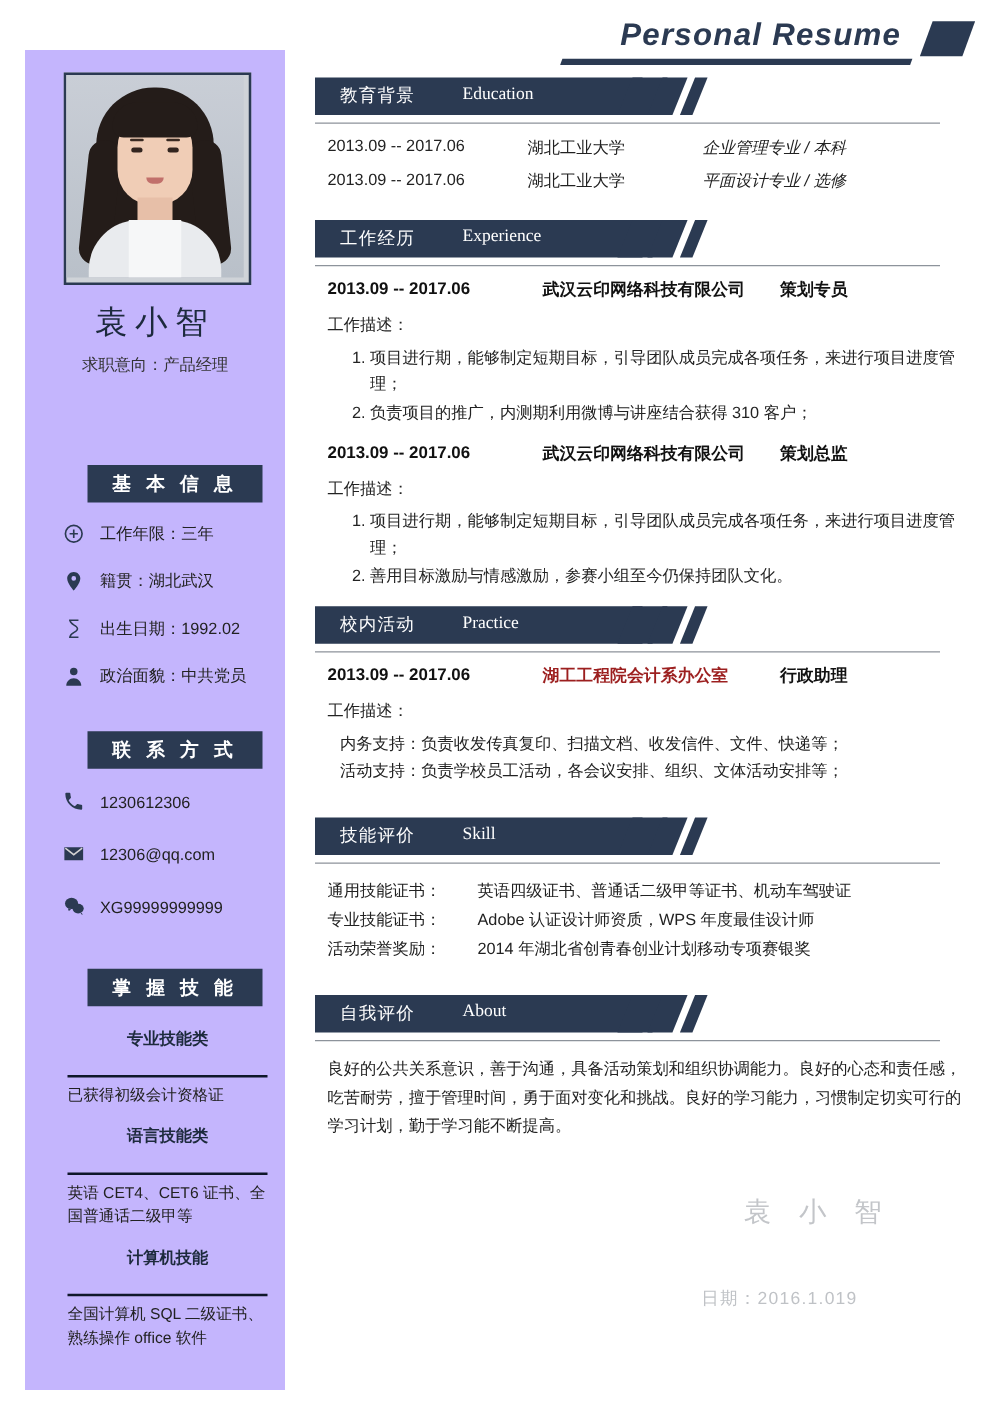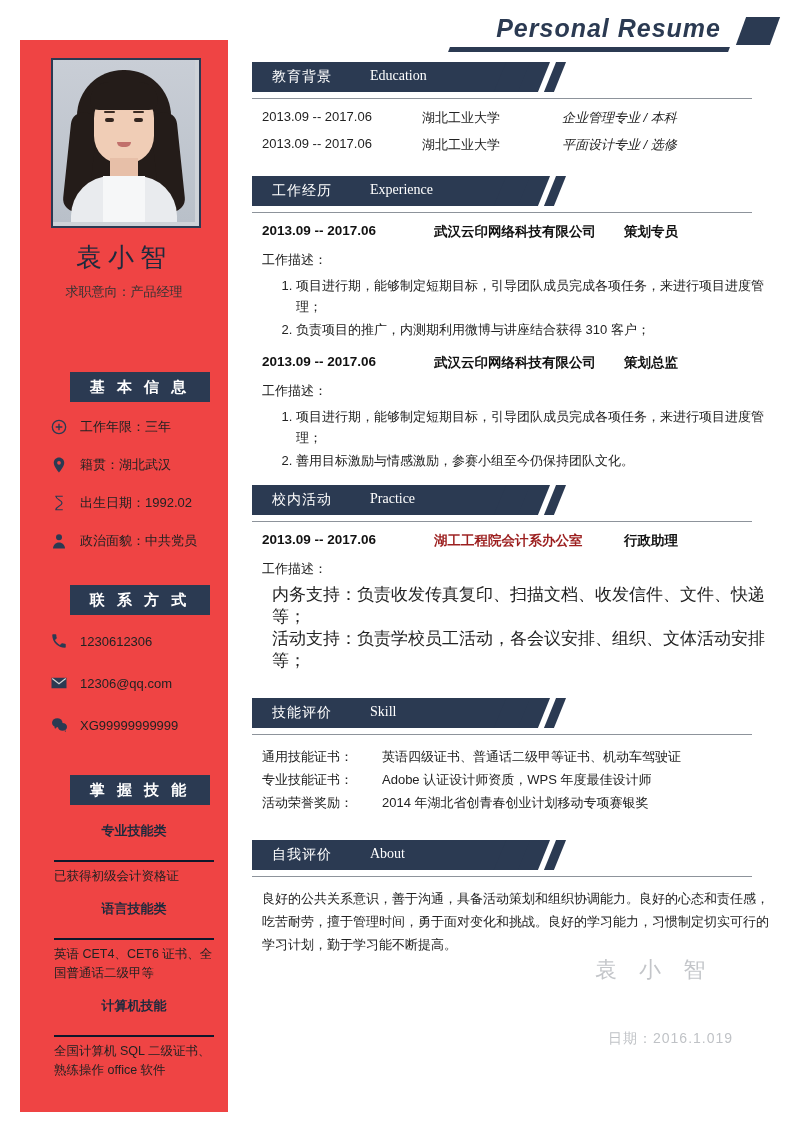--- a/index.html
+++ b/index.html
@@ -26,21 +26,21 @@
     transform:skewX(-20deg);
   }
   .header-sq{
     position:absolute;right:18px;top:17px;width:34px;height:28px;background:#2b3a52;
     transform:skewX(-20deg);
   }
 
   
   .left{
     position:absolute;left:20px;top:40px;width:208px;height:1072px;
-    background:#ef4444;
+    background:#c4b5fd;
   }
   .photo-frame{
     position:absolute;left:31px;top:18px;width:146px;height:166px;
     border:2px solid #2b3a52;background:#cfd3d8;overflow:hidden;
   }
   .photo{
     position:absolute;left:0;top:0;width:142px;height:162px;
     background:linear-gradient(#c9ced6,#b9c0c9);
     overflow:hidden;
   }
@@ -126,36 +126,36 @@
 
   .job{margin-bottom:4px;padding-left:10px;}
   .job-head{display:flex;font-weight:bold;font-size:13.5px;color:#111;margin-bottom:10px;}
   .job-date{width:172px;}
   .job-company{width:190px;}
   .job-role{flex:1;}
   .job-label{font-size:13px;margin:0 0 6px 0;}
   .job-ol{margin:0 0 14px 0;padding-left:34px;font-size:13px;line-height:21px;}
   .job-ol li{margin-bottom:2px;}
 
-  .prac-line{font-size:17px;line-height:22px;padding-left:10px;}
+  .prac-line{font-size:13px;line-height:22px;padding-left:10px;}
   .prac-red{color:#9c1f1f;}
 
   .sk-row{display:flex;font-size:13px;line-height:23px;padding-left:10px;}
   .sk-key{width:120px;}
   .sk-val{flex:1;}
 
   .about-p{font-size:13px;line-height:23px;padding-left:10px;margin:0;}
 
   
   .wm-name{
     position:absolute;left:595px;top:955px;font-size:22px;color:#b9bcc0;letter-spacing:8px;
     opacity:.85;
   }
   .wm-date{
-    position:absolute;left:608px;top:1030px;font-size:14px;color:#b9bcc0;letter-spacing:1px;opacity:.9;
+    position:absolute;left:561px;top:1030px;font-size:14px;color:#b9bcc0;letter-spacing:1px;opacity:.9;
   }
   svg{display:block;}
 </style>
 </head>
 <body>
 
 <div class="page">
 
   <div class="header">
     <div class="header-title">Personal Resume</div>

